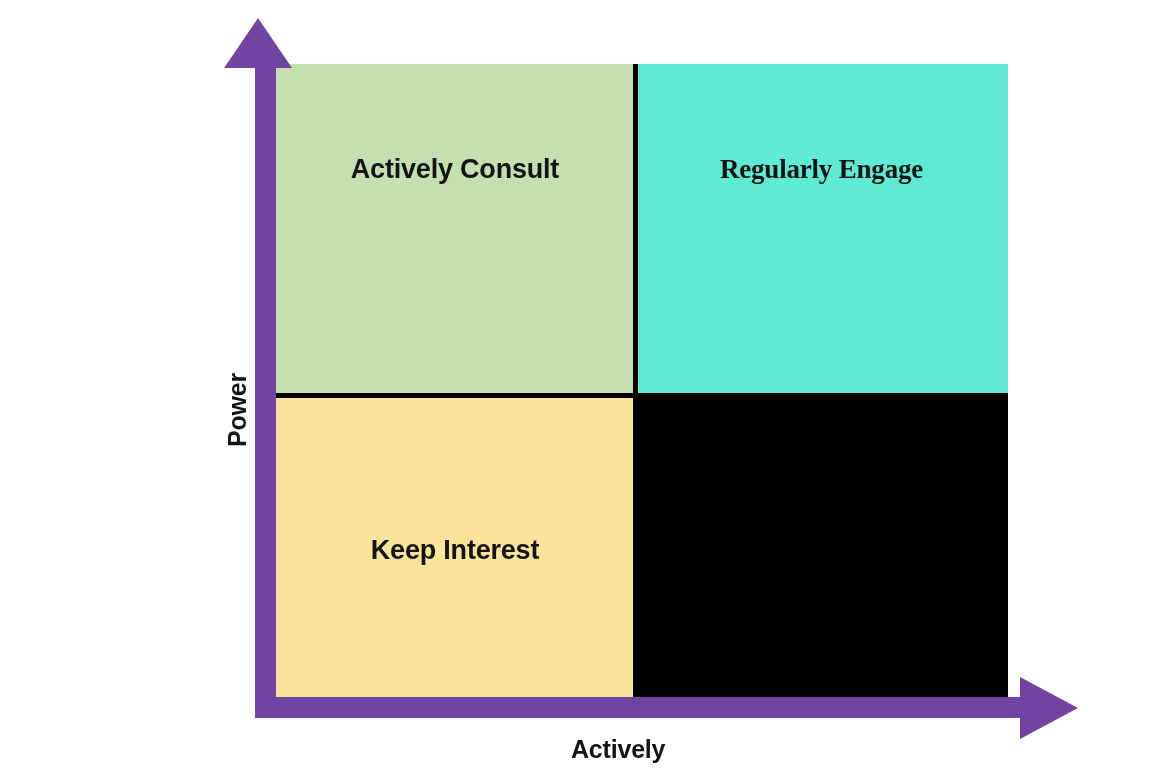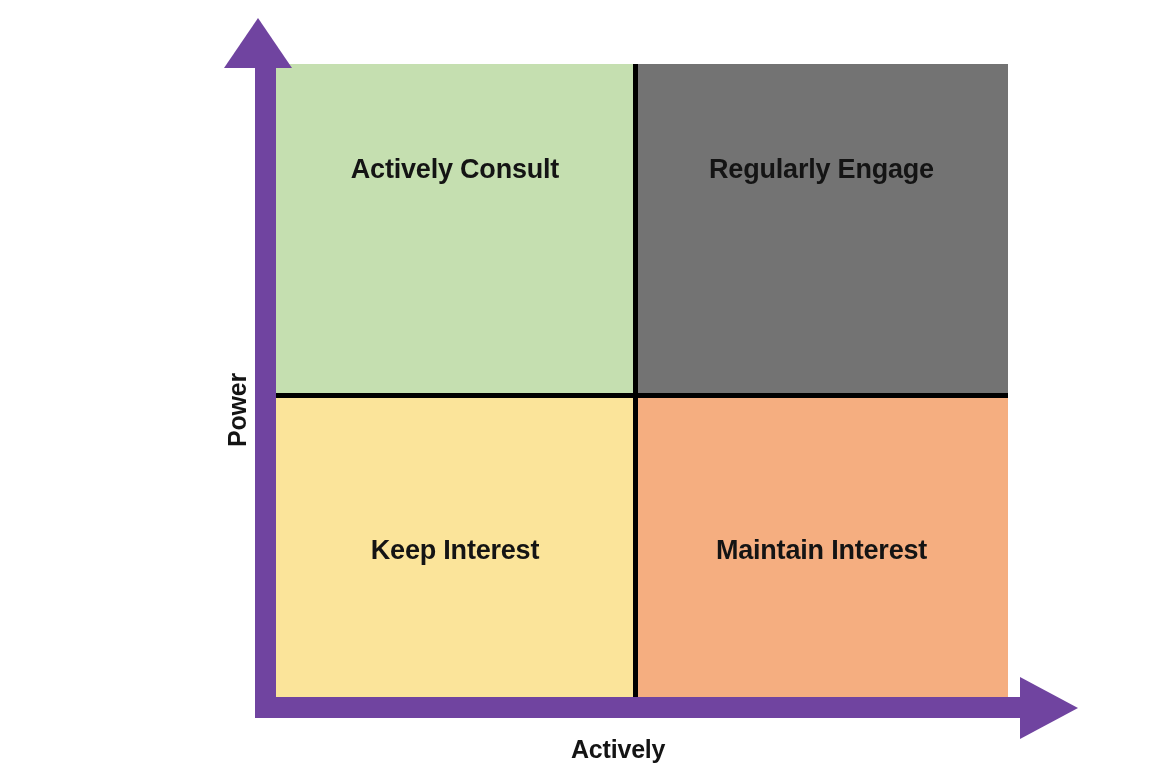--- a/index.html
+++ b/index.html
@@ -35,21 +35,21 @@
     gap: 0;
   }
   .quadrant {
     position: relative;
     display: flex;
     align-items: center;
     justify-content: center;
     overflow: hidden;
   }
   .q-tl { background: #c5dfb0; }
-  .q-tr { background: #737373; }
+  .q-tr { background: #5eead4; font-family: Liberation Serif, serif; }
   .q-bl { background: #fbe49a; }
   .q-br { background: #f5ae80; }
 
   
   .divider-v {
     position: absolute;
     left: 633px;
     top: 64px;
     width: 5px;
     height: 633px;
@@ -149,23 +149,20 @@
     </div>
 
     <div class="quadrant q-tr">
       <span class="quadrant-label">Regularly Engage</span>
     </div>
 
     <div class="quadrant q-bl">
       <span class="quadrant-label">Keep Interest</span>
     </div>
 
-    <div class="quadrant q-br">
-      <span class="quadrant-label">Maintain Interest</span>
-    </div>
 
   </div>
 
   <div class="divider-v"></div>
   <div class="divider-h"></div>
 
   <div class="axis-y-stem"></div>
   <div class="axis-y-head"></div>
 
   <div class="axis-x-stem"></div>

